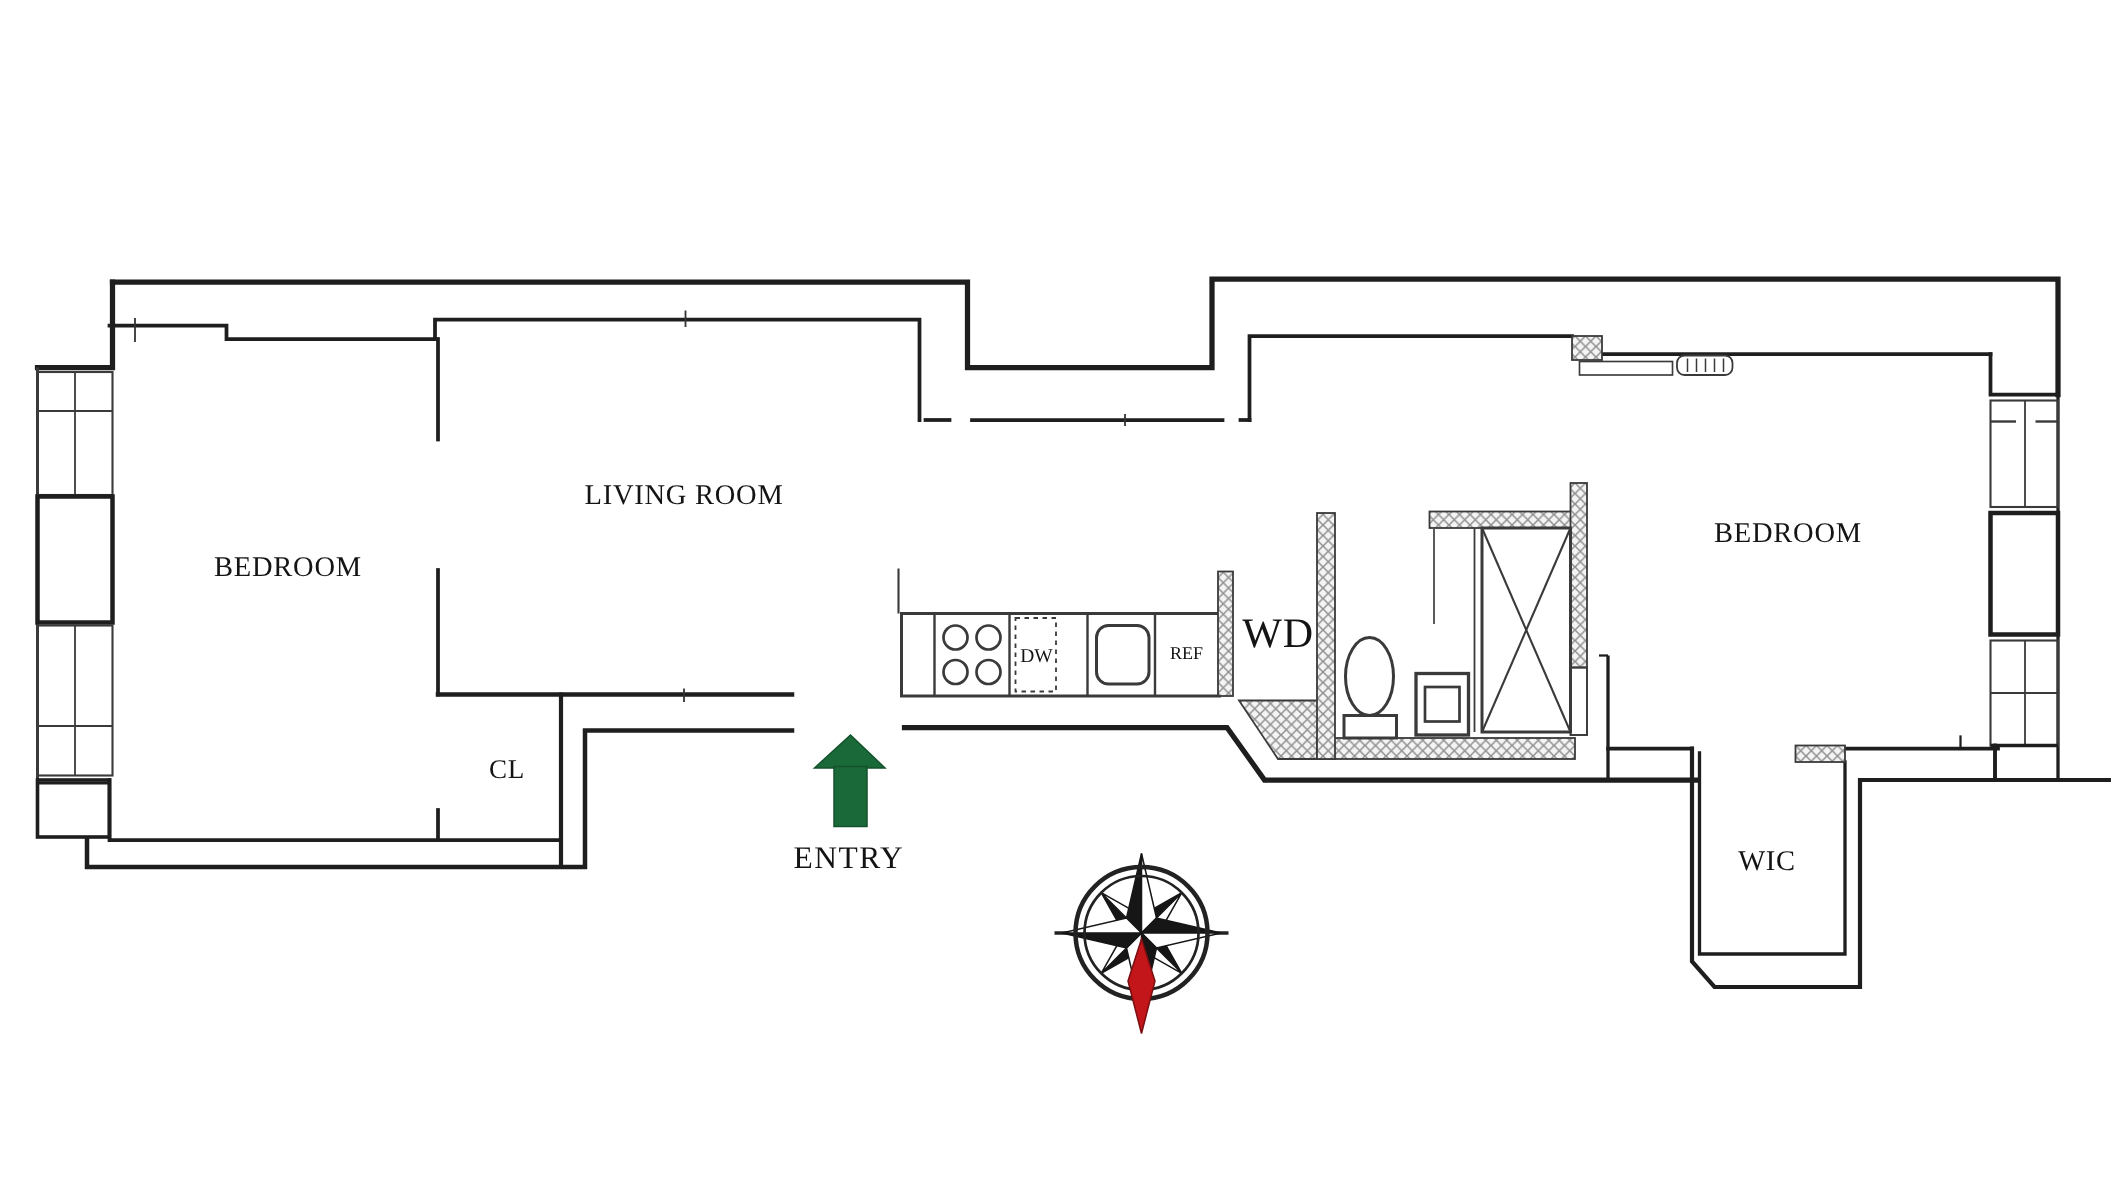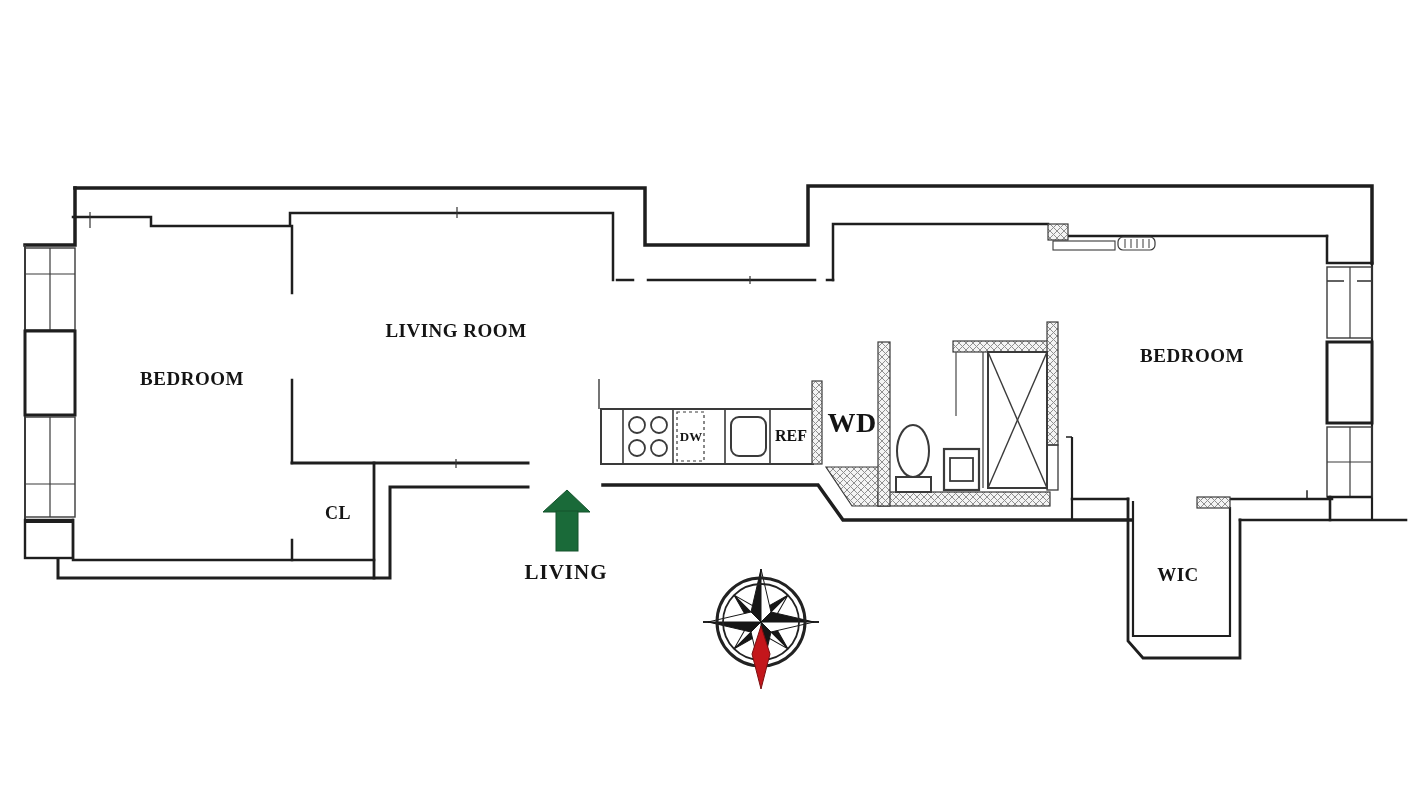--- a/index.html
+++ b/index.html
@@ -11,28 +11,28 @@
     --label:#141414;
   }
   html,body{margin:0;padding:0;background:#fff;}
   #stage{
     position:relative;width:1414px;height:800px;background:#ffffff;
     font-family:"Liberation Serif","DejaVu Serif",serif;overflow:hidden;
   }
   #plan-svg{position:absolute;left:0;top:0;}
   .lbl{
     position:absolute;transform:translate(-50%,-50%);
-    font-weight:bold;color:var(--label);white-space:nowrap;
+    font-weight:normal;color:var(--label);white-space:nowrap;
     letter-spacing:.5px;
   }
   .lbl-room{font-size:19px;}
   .lbl-cl{font-size:18px;}
   .lbl-entry{font-size:21px;letter-spacing:1px;}
   .lbl-dw{font-size:13px;letter-spacing:0;text-align:center;}
-  .lbl-ref{font-size:16px;letter-spacing:0;}
+  .lbl-ref{font-size:12px;letter-spacing:0;}
   .lbl-wd{font-size:28px;}
 </style>
 </head>
 <body>
 
 <div id="stage">
 
   <svg id="plan-svg" width="1414" height="800" viewBox="0 0 1414 800">
     <defs>
       <pattern id="xh" width="7" height="7" patternUnits="userSpaceOnUse">
@@ -231,20 +231,20 @@
       <circle r="44" fill="none" stroke="#222" stroke-width="3"></circle>
       <circle r="38" fill="none" stroke="#222" stroke-width="1.8"></circle>
       <polygon points="761,0" fill="none"></polygon>
       <polygon points="0,-8 -9,20 0,55 9,20" transform="translate(0,12)" fill="var(--compass-red)" stroke="#7a0e10" stroke-width="1"></polygon>
     </g>
   </svg>
 
   <div class="lbl lbl-room" style="left:192px;top:379px;">BEDROOM</div>
   <div class="lbl lbl-room" style="left:456px;top:331px;">LIVING ROOM</div>
   <div class="lbl lbl-cl" style="left:338px;top:513px;">CL</div>
-  <div class="lbl lbl-entry" style="left:566px;top:572px;">LIVING</div>
+  <div class="lbl lbl-entry" style="left:566px;top:572px;">ENTRY</div>
   <div class="lbl lbl-dw" style="left:691px;top:437px;">DW</div>
   <div class="lbl lbl-ref" style="left:791px;top:436px;">REF</div>
   <div class="lbl lbl-wd" style="left:852px;top:423px;">WD</div>
   <div class="lbl lbl-room" style="left:1192px;top:356px;">BEDROOM</div>
   <div class="lbl lbl-room" style="left:1178px;top:575px;">WIC</div>
 
 </div>
 
 </body></html>

